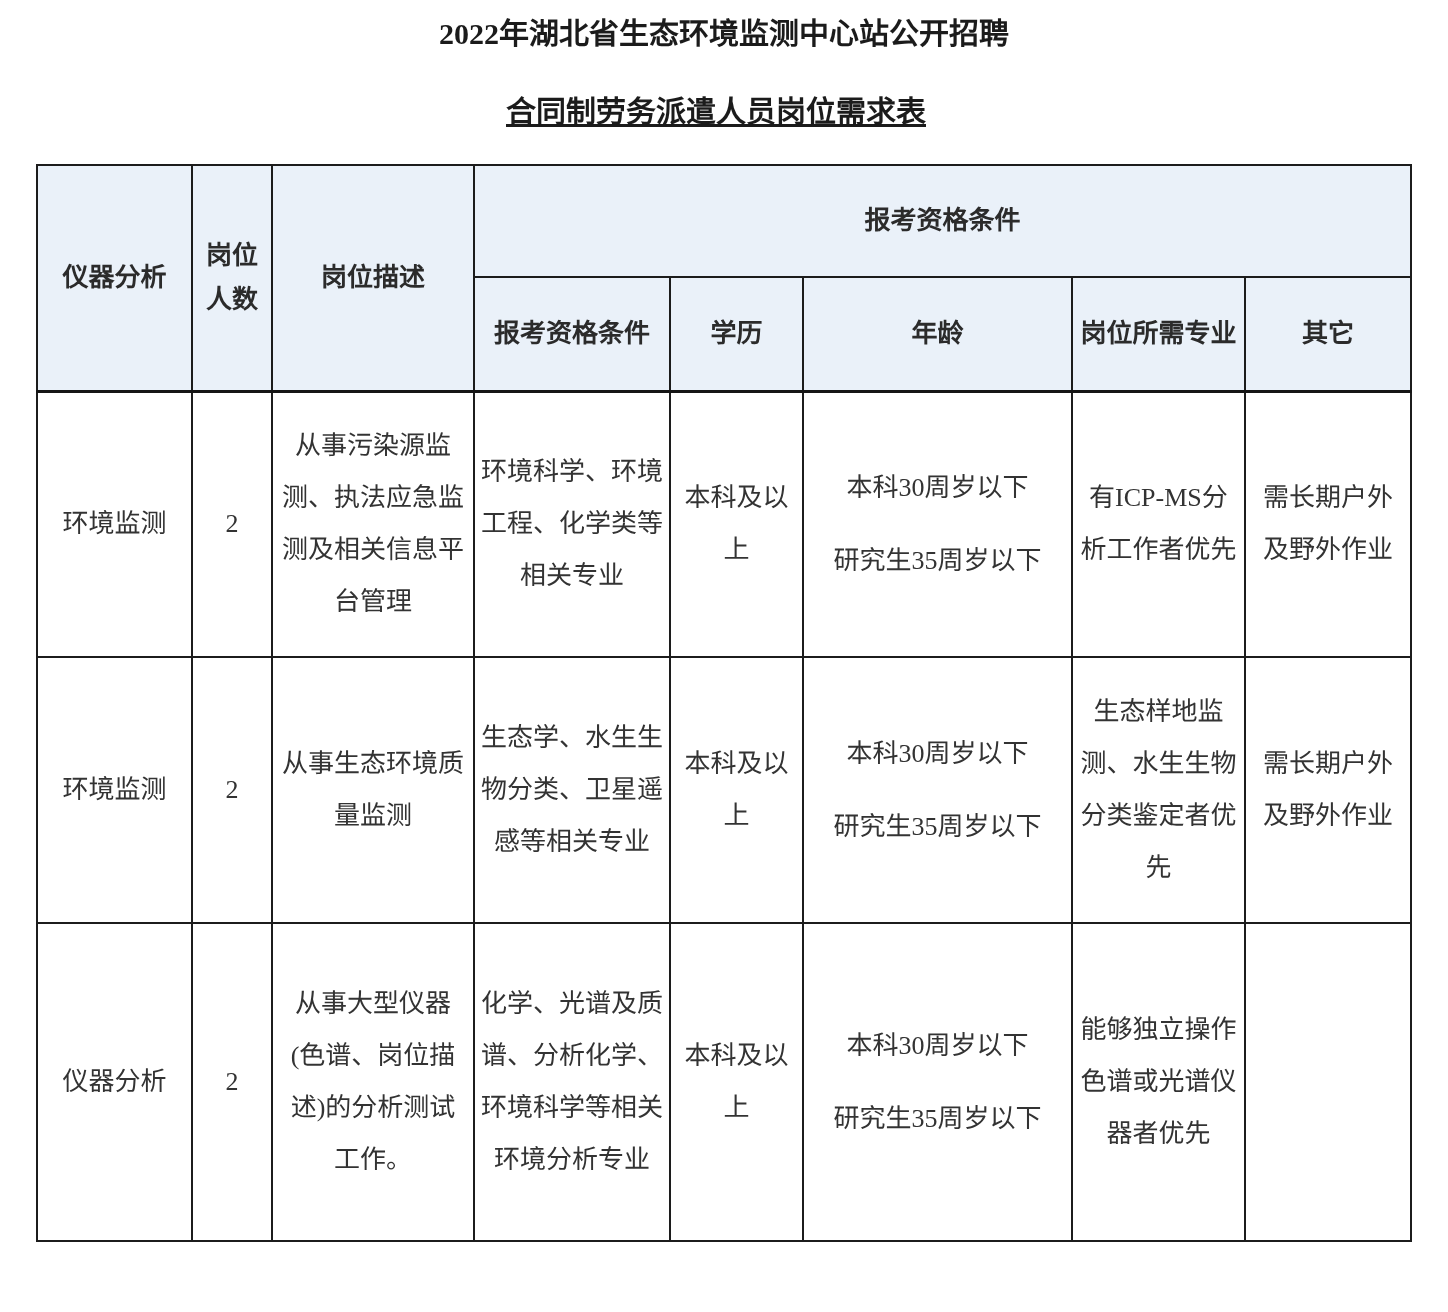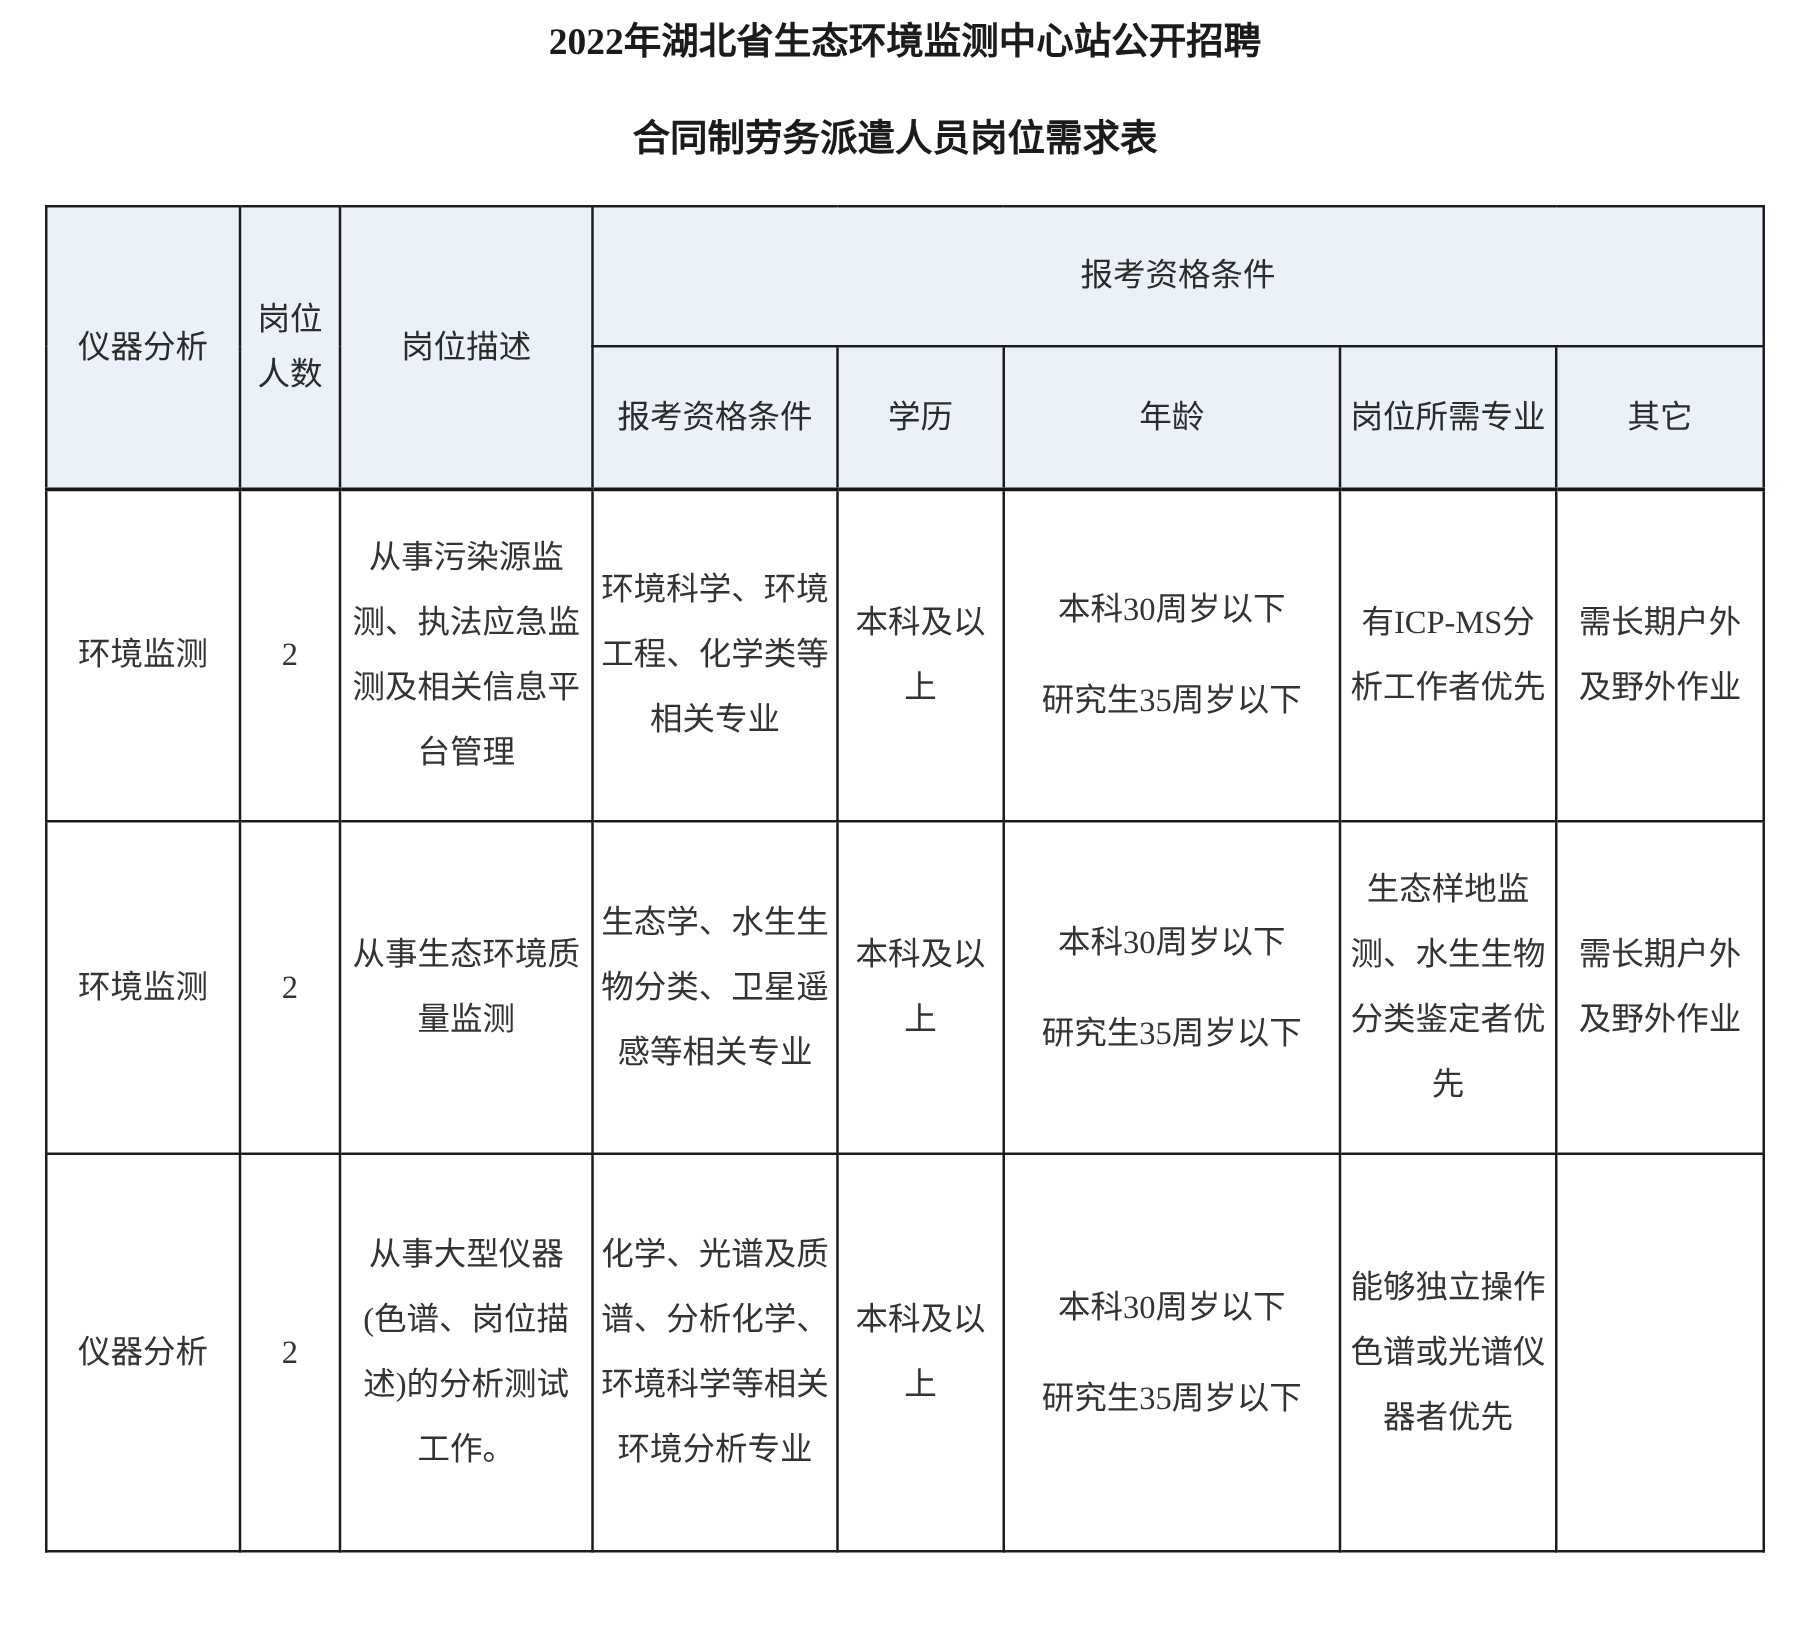--- a/index.html
+++ b/index.html
@@ -18,38 +18,38 @@
     width: 1448px;
   }
   .title {
     text-align: center;
     font-weight: bold;
     color: #1b1b1b;
     font-size: 30px;
     line-height: 38px;
   }
   .title-1 { margin: 15px 0 0 0; }
-  .title-2 { margin: 40px 16px 0 0; }
+  .title-2 { margin: 40px 16px 0 0; text-decoration: underline; }
 
   table.positions {
     border-collapse: collapse;
     table-layout: fixed;
     width: 1374px;
     margin: 33px auto 0 auto;
   }
   th, td {
     border: 2px solid #1c1c1c;
     text-align: center;
     vertical-align: middle;
     padding: 0 5px;
     overflow: hidden;
   }
   thead th {
     background: #eaf1f9;
-    font-weight: normal;
+    font-weight: bold;
     font-size: 26px;
     line-height: 44px;
     color: #2b2b2b;
   }
   thead tr.header-row-1 { height: 112px; }
   thead tr.header-row-2 { height: 114px; }
   thead tr.header-row-2 th,
   thead th[rowspan] {
     border-bottom: 3px solid #151515;
   }

